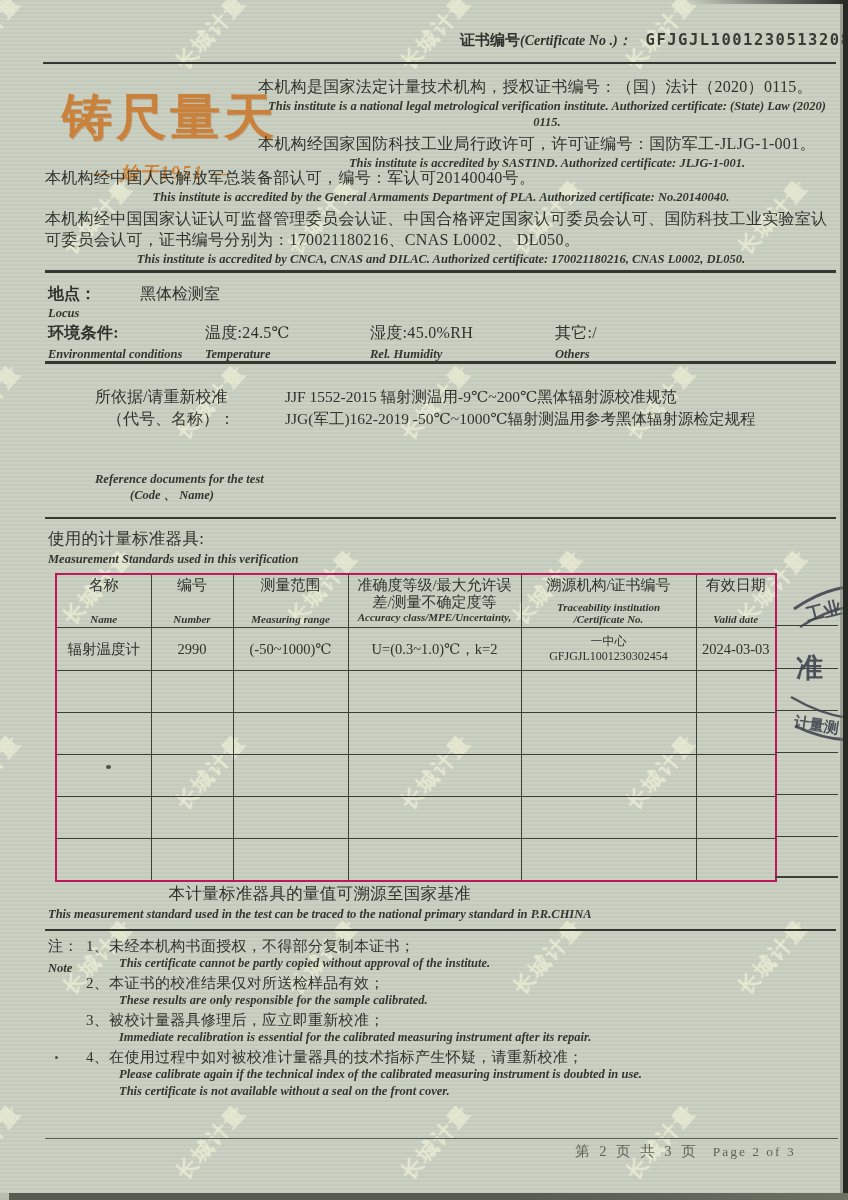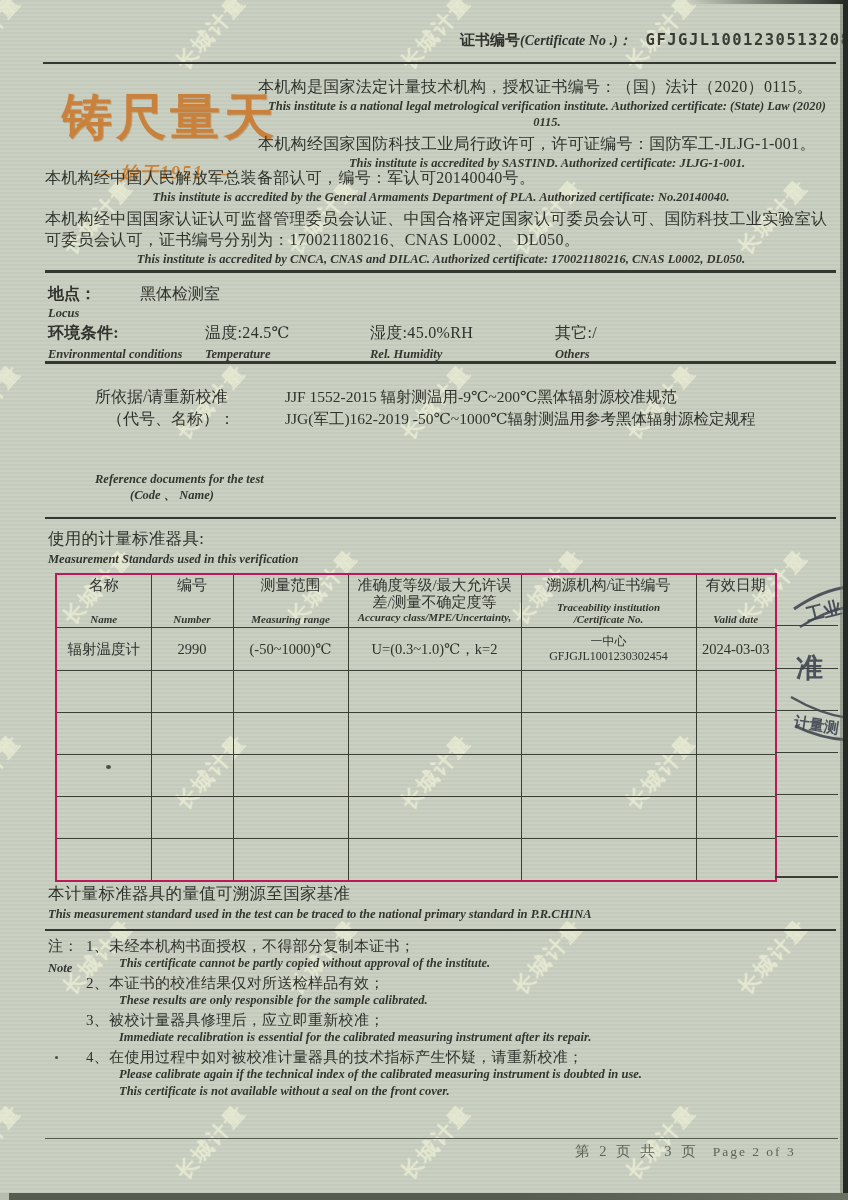--- a/index.html
+++ b/index.html
@@ -82,21 +82,21 @@
   tr.empty{height:42px;}
   .hcell{display:flex;flex-direction:column;justify-content:space-between;height:48px;padding:1px 0;}
   .hcell .hcn{font-size:15px;line-height:17px;}
   .hcell .hen{font-style:italic;font-weight:700;font-size:11px;line-height:12px;color:#33362f;}
   td .dcn{font-size:14.5px;}
   td .dsm{font-size:12px;line-height:15px;}
   .ext{position:absolute;left:720px;width:63px;height:1px;background:#3b3f36;}
 
   
   #trace{position:absolute;top:883px;left:48px;}
-  #trace .cn{font-size:16.5px;}
+  #trace .cn{font-size:16.5px;text-align:center;}
   #trace .en{margin-top:2px;font-size:12.5px;}
 
   
   #notes{position:absolute;top:936px;left:48px;display:flex;}
   #notes .labcol{width:38px;}
   #notes .labcol .cn{font-size:15px;}
   #notes .labcol .en{margin-top:3px;}
   .note-item .cn{font-size:15px;line-height:20px;}
   .note-item .en{margin:0 0 3px 33px;line-height:14px;}
 

